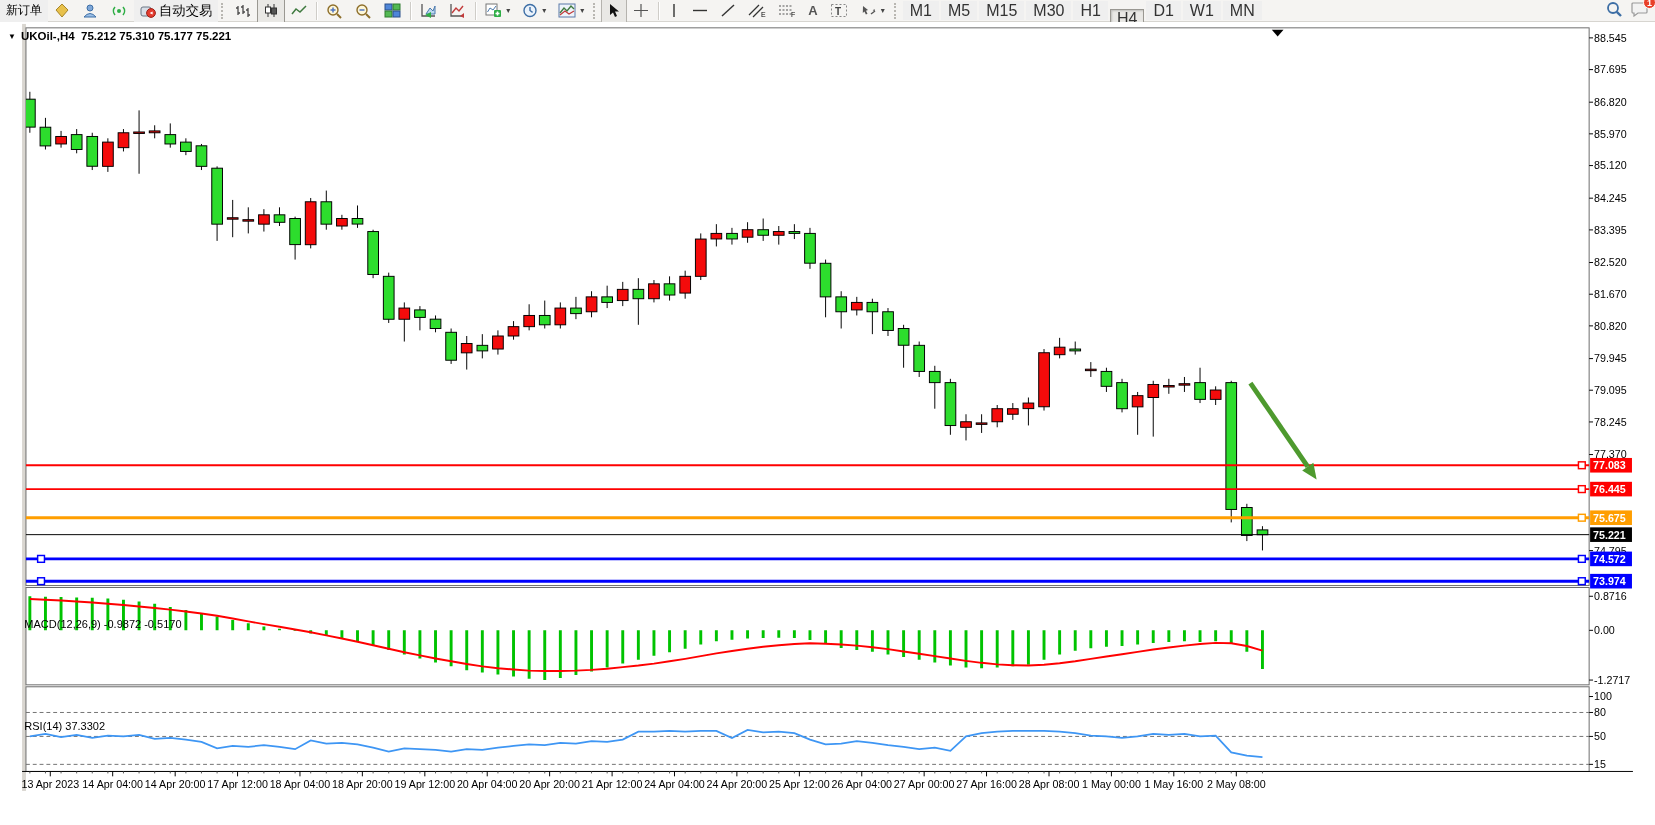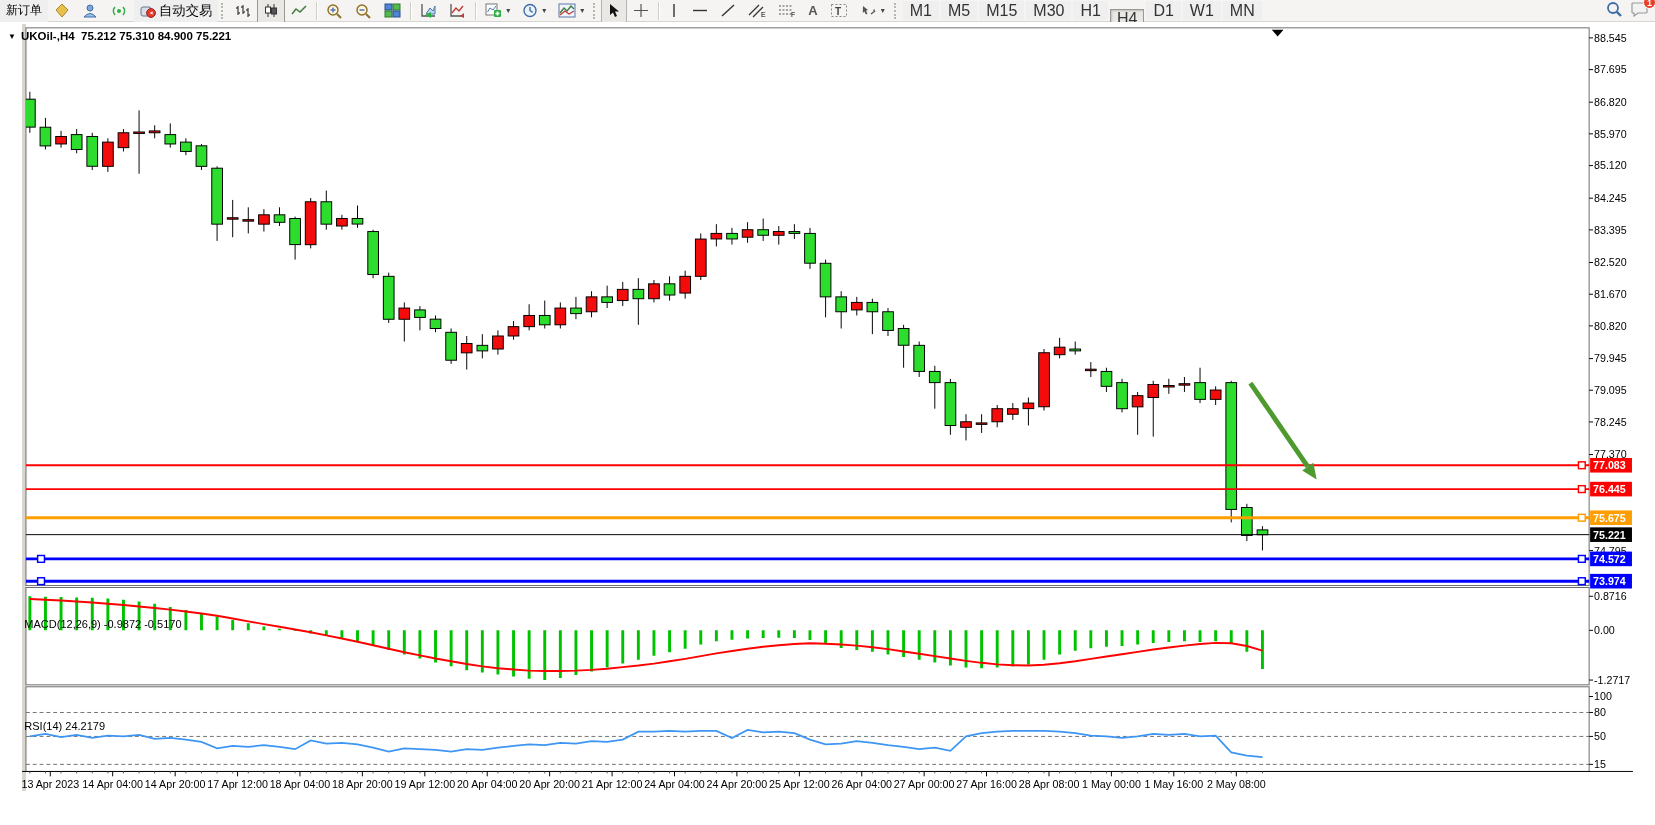--- a/index.html
+++ b/index.html
@@ -728,22 +728,22 @@
           <line x1="1210.25" y1="792" x2="1210.25" y2="794" stroke="#555"></line>
           <line x1="1226.2800000000002" y1="792" x2="1226.2800000000002" y2="794" stroke="#555"></line>
           <line x1="1242.3100000000002" y1="792" x2="1242.3100000000002" y2="794" stroke="#555"></line>
           <line x1="1258.3400000000001" y1="792" x2="1258.3400000000001" y2="794" stroke="#555"></line>
           <line x1="1274.3700000000001" y1="792" x2="1274.3700000000001" y2="794" stroke="#555"></line>
         </g>
       </svg>
 
     <div class="overlay-label" id="title-row">
       <span class="tri">▼</span>
-      <span>UKOil-,H4  75.212 75.310 84.900 75.221</span>
+      <span>UKOil-,H4  75.212 75.310 75.177 75.221</span>
     </div>
     <div class="overlay-label ind-label" style="left:6px;top:584px;">
       <span>MACD(12,26,9)</span> <span>-0.9872 -0.5170</span>
     </div>
     <div class="overlay-label ind-label" style="left:6px;top:686px;">
-      <span>RSI(14)</span> <span>24.2179</span>
+      <span>RSI(14)</span> <span>37.3302</span>
     </div>
   </div>
 </div>
 
 </body></html>

